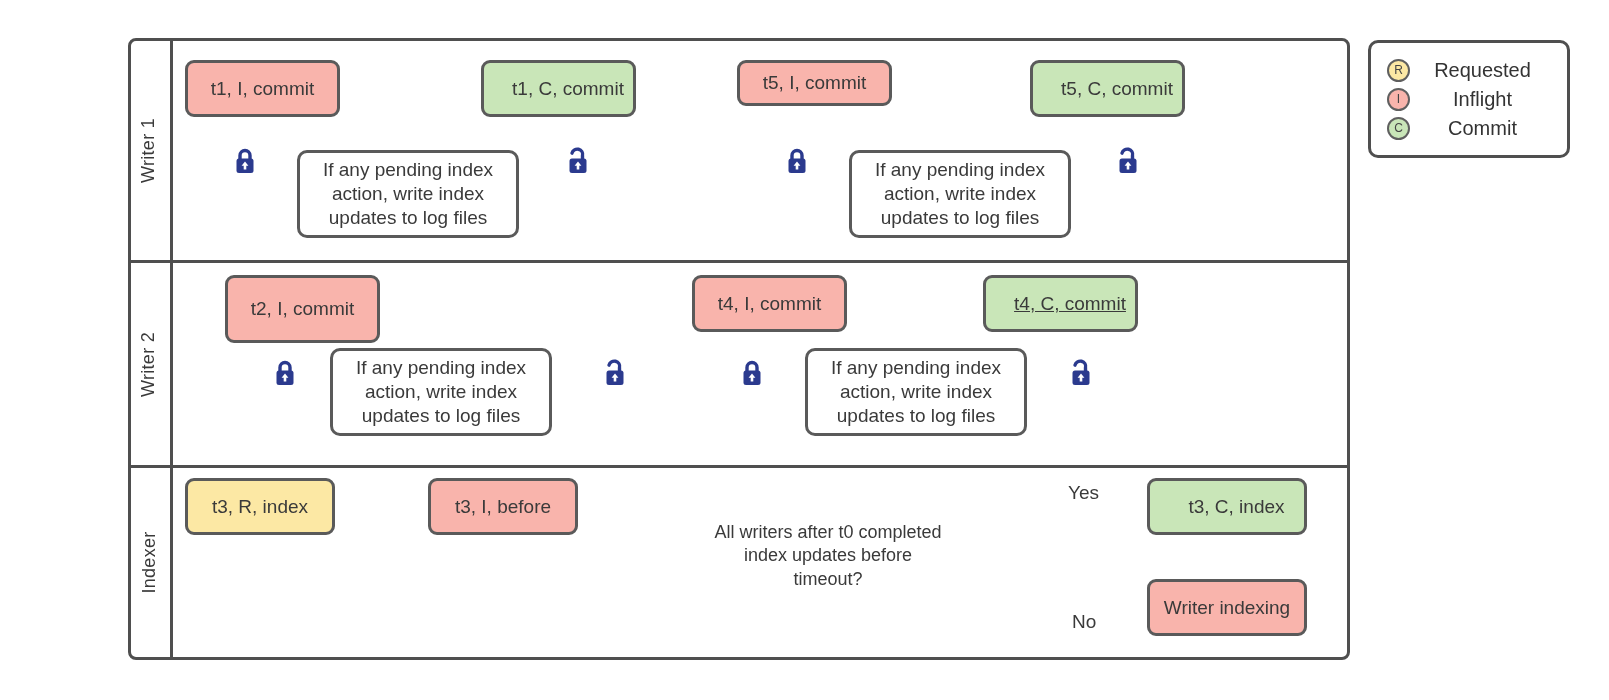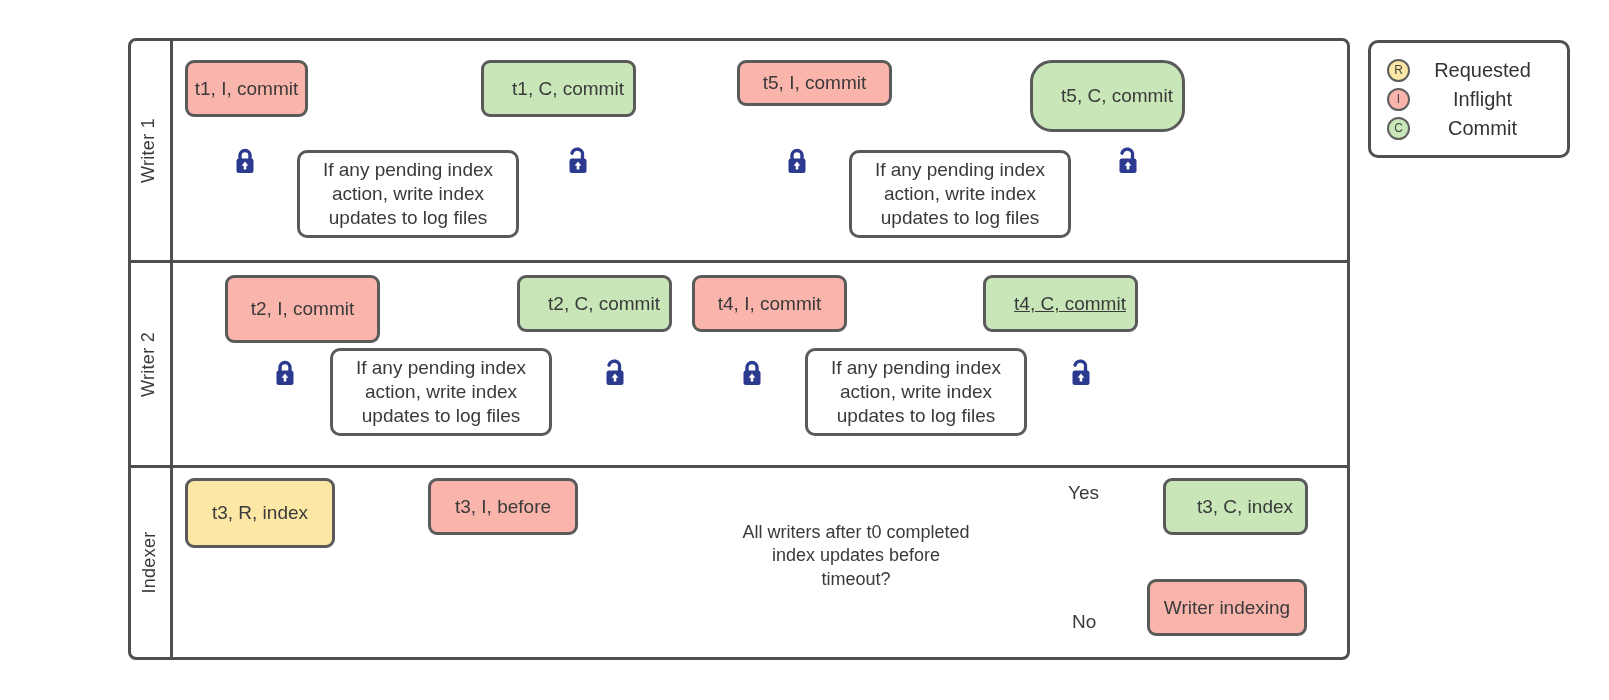--- a/index.html
+++ b/index.html
@@ -95,40 +95,39 @@
   <div class="lane-label-cell" style="top:41px;height:219px;">
     <span class="lane-label">Writer 1</span>
   </div>
   <div class="lane-label-cell" style="top:263px;height:202px;">
     <span class="lane-label">Writer 2</span>
   </div>
   <div class="lane-label-cell" style="top:468px;height:189px;">
     <span class="lane-label">Indexer</span>
   </div>
 
-  <div class="node inflight" style="left:185px;top:60px;width:123px;height:57px;">t1, I, commit</div>
+  <div class="node inflight" style="left:185px;top:60px;width:155px;height:57px;">t1, I, commit</div>
   <div class="node action" style="left:297px;top:150px;width:222px;height:88px;">If any pending index action, write index updates to log files</div>
   <div class="node commit" style="left:481px;top:60px;width:155px;height:57px;">t1, C, commit</div>
   <div class="node inflight" style="left:737px;top:60px;width:155px;height:46px;">t5, I, commit</div>
   <div class="node action" style="left:849px;top:150px;width:222px;height:88px;">If any pending index action, write index updates to log files</div>
-  <div class="node commit" style="left:1030px;top:60px;width:155px;height:72px;border-radius:22px;">t5, C, commit</div>
+  <div class="node commit" style="left:1030px;top:60px;width:155px;height:57px;">t5, C, commit</div>
 
   <div class="node inflight" style="left:225px;top:275px;width:155px;height:68px;">t2, I, commit</div>
   <div class="node action" style="left:330px;top:348px;width:222px;height:88px;">If any pending index action, write index updates to log files</div>
-  <div class="node commit" style="left:517px;top:275px;width:155px;height:57px;">t2, C, commit</div>
   <div class="node inflight" style="left:692px;top:275px;width:155px;height:57px;">t4, I, commit</div>
   <div class="node action" style="left:805px;top:348px;width:222px;height:88px;">If any pending index action, write index updates to log files</div>
   <div class="node commit" style="left:983px;top:275px;width:155px;height:57px;text-decoration:underline;">t4, C, commit</div>
 
-  <div class="node requested" style="left:185px;top:478px;width:150px;height:70px;">t3, R, index</div>
+  <div class="node requested" style="left:185px;top:478px;width:150px;height:57px;">t3, R, index</div>
   <div class="node inflight" style="left:428px;top:478px;width:150px;height:57px;">t3, I, before</div>
-  <div class="decision-text" style="left:708px;top:521px;width:240px;margin-left:28px;">All writers after t0 completed index updates before timeout?</div>
+  <div class="decision-text" style="left:708px;top:521px;width:240px;">All writers after t0 completed index updates before timeout?</div>
   <div class="free-label" style="left:1068px;top:482px;">Yes</div>
   <div class="free-label" style="left:1072px;top:611px;">No</div>
-  <div class="node commit" style="left:1147px;top:478px;width:145px;height:57px;margin-left:16px;">t3, C, index</div>
+  <div class="node commit" style="left:1147px;top:478px;width:160px;height:57px;">t3, C, index</div>
   <div class="node inflight" style="left:1147px;top:579px;width:160px;height:57px;">Writer indexing</div>
 
   <div class="lock" style="left:232px;top:146px;">
     <svg width="26" height="30" viewBox="0 0 26 30">
         <path class="lk-sh" d="M8,13 V9.5 a5,5 0 0 1 10,0 V13"></path>
         <rect class="lk-bd" x="4.5" y="12.5" width="17" height="14.5" rx="2.5"></rect>
         <path class="lk-kh" d="M13,15.5 L16.4,19.8 H14.3 V23.5 H11.7 V19.8 H9.6 Z"></path>
       </svg>
   </div>
   <div class="lock" style="left:565px;top:146px;">

